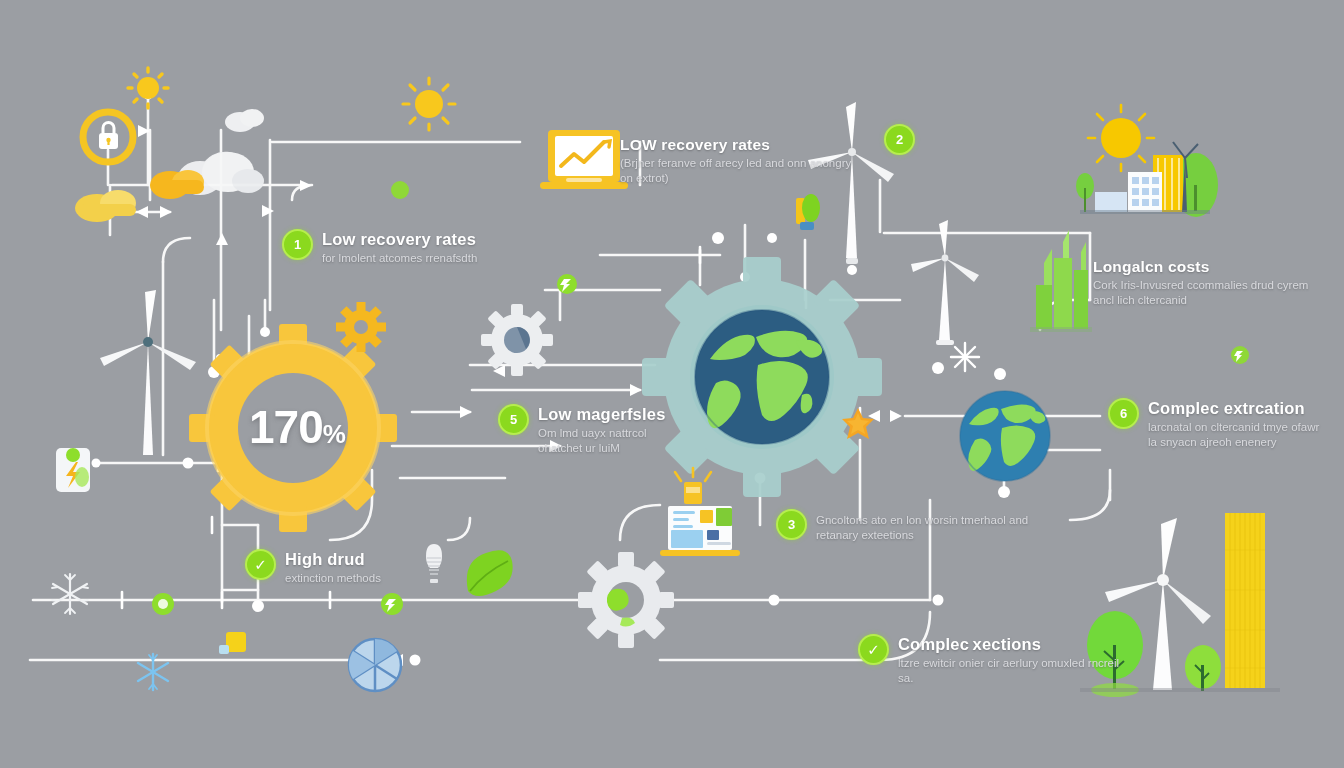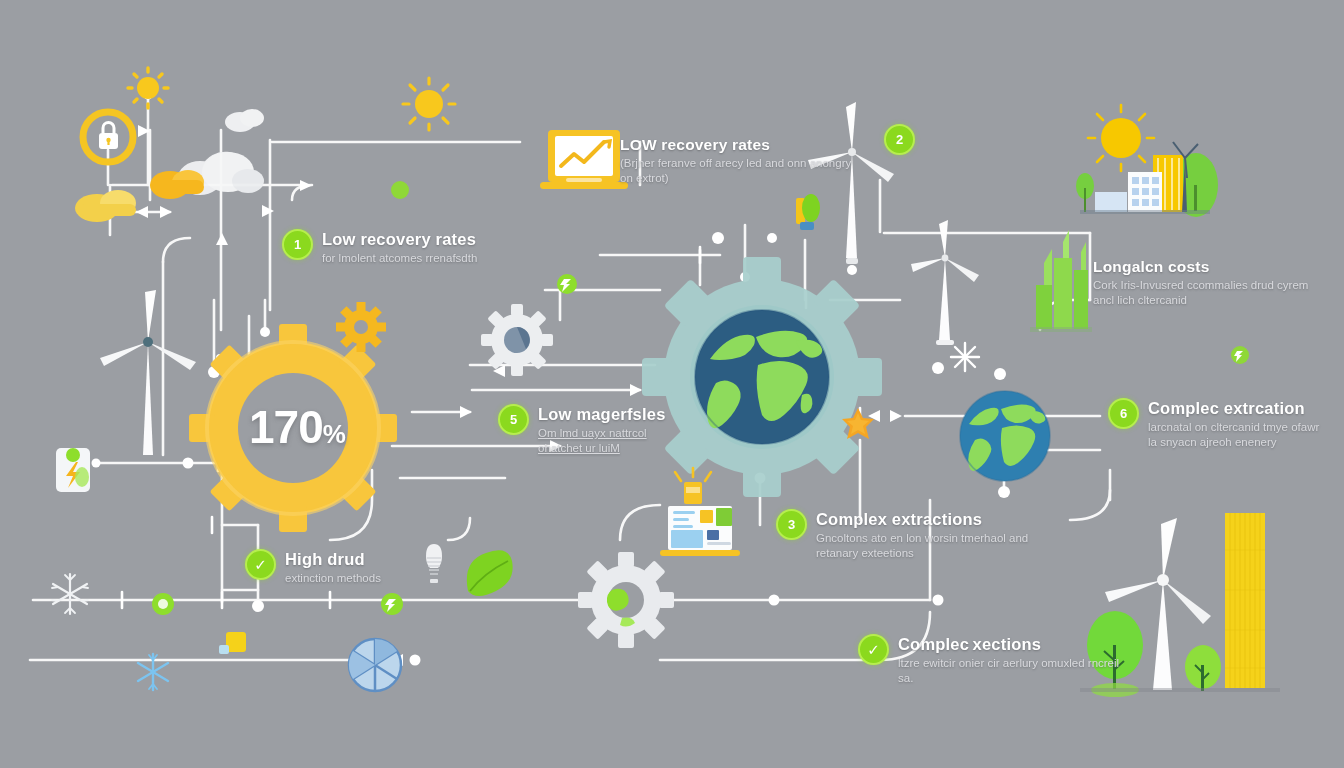--- a/index.html
+++ b/index.html
@@ -655,21 +655,21 @@
 
   <div class="labtext" style="left:1078px;top:258px;margin-left:15px;">
     <div class="ctitle">Longalcn costs</div>
     <div class="csub wide">Cork Iris-Invusred ccommalies drud cyrem ancl lich cltercanid</div>
   </div>
 
   <div class="callout" style="left:498px;top:404px;">
     <div class="badge">5</div>
     <div class="ctext">
       <div class="ctitle">Low magerfsles</div>
-      <div class="csub" style="max-width:130px;text-decoration:underline;">Om lmd uayx nattrcol ohatchet ur luiM</div>
+      <div class="csub" style="max-width:130px;">Om lmd uayx nattrcol ohatchet ur luiM</div>
     </div>
   </div>
 
   <div class="callout" style="left:1108px;top:398px;">
     <div class="badge">6</div>
     <div class="ctext">
       <div class="ctitle">Complec extrcation</div>
       <div class="csub" style="max-width:180px;">larcnatal on cltercanid tmye ofawr la snyacn ajreoh enenery</div>
     </div>
   </div>
@@ -678,21 +678,20 @@
     <div class="badge check">✓</div>
     <div class="ctext">
       <div class="ctitle">High drud</div>
       <div class="csub">extinction methods</div>
     </div>
   </div>
 
   <div class="callout" style="left:776px;top:509px;">
     <div class="badge">3</div>
     <div class="ctext">
-      <div class="ctitle">Complex extractions</div>
       <div class="csub wide">Gncoltons ato en lon worsin tmerhaol and retanary exteetions</div>
     </div>
   </div>
 
   <div class="callout" style="left:858px;top:634px;">
     <div class="badge check">✓</div>
     <div class="ctext">
       <div class="ctitle">Complec xections</div>
       <div class="csub wide">ltzre ewitcir onier cir aerlury omuxled rncreil sa.</div>
     </div>

